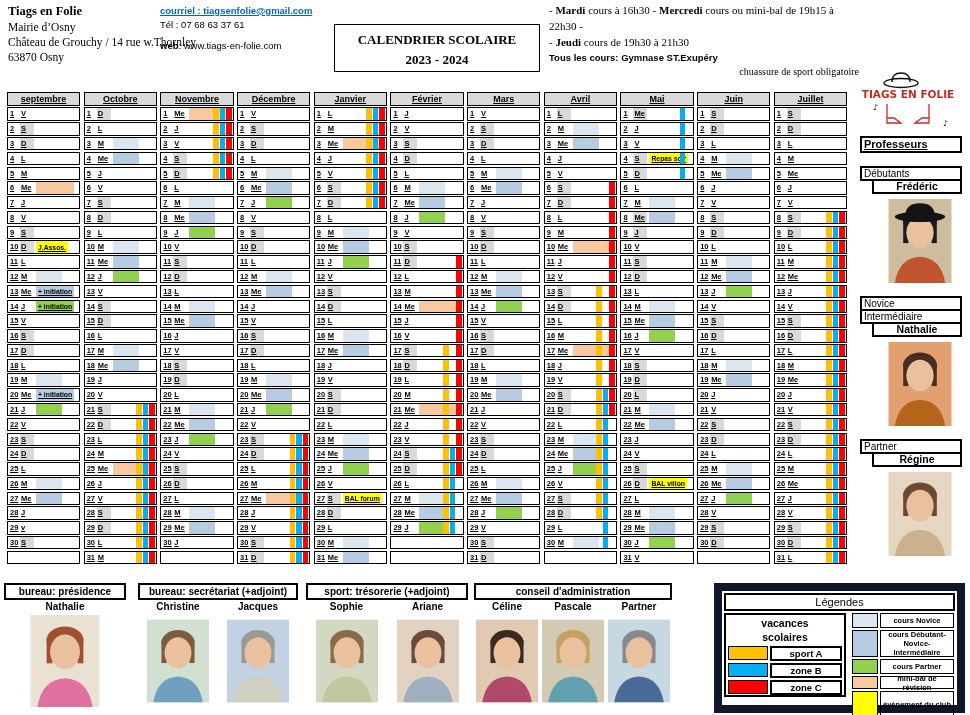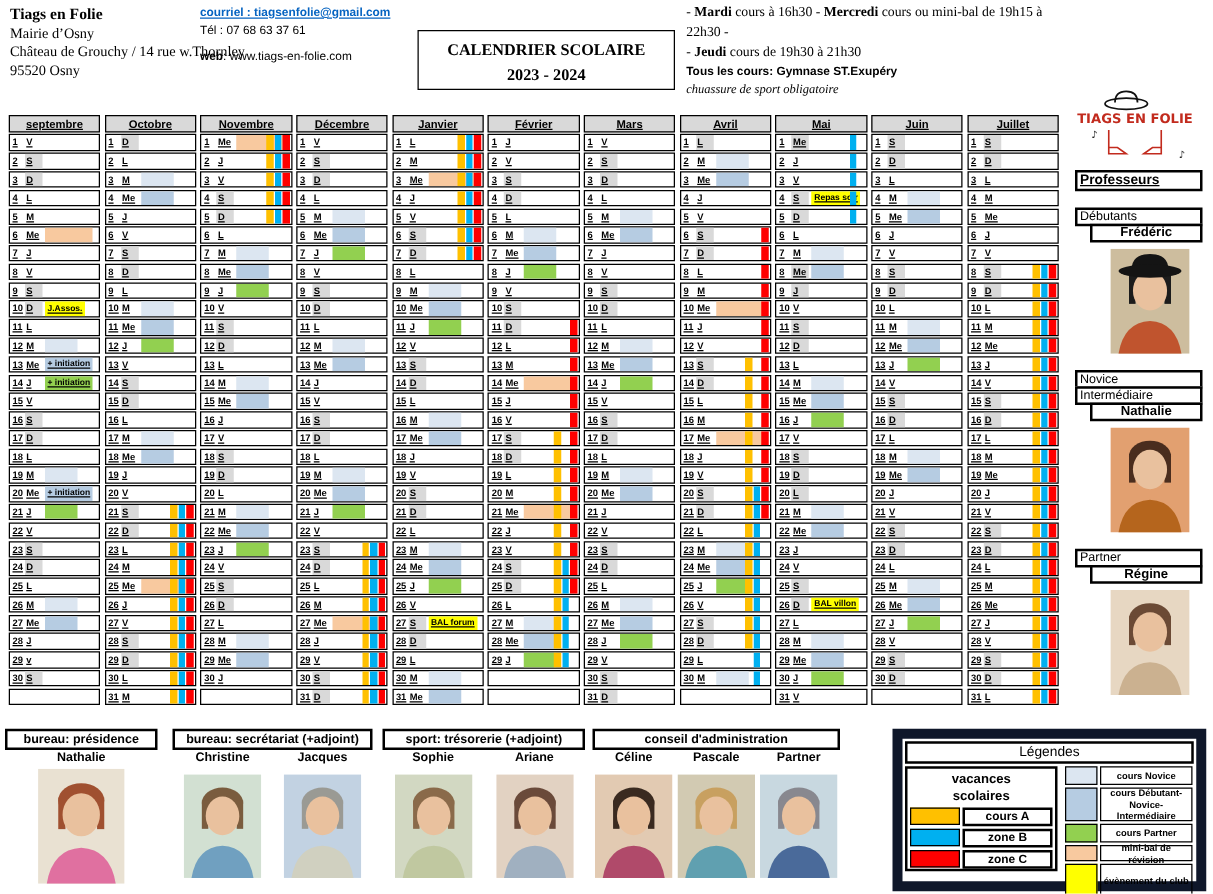--- a/index.html
+++ b/index.html
@@ -11,21 +11,21 @@
   #club-block { position:absolute; left:8px; top:3px; font-family:"Liberation Serif", serif; font-size:11.5px; line-height:1.32; }
   #club-block .club-name { font-weight:700; font-size:12.5px; }
   #contact-block { position:absolute; left:160px; top:4px; font-size:9.5px; line-height:1.5; }
   #contact-block .mail { color:#0563c1; font-weight:700; text-decoration:underline; }
   #contact-block .web b { font-weight:700; }
   #title-box { position:absolute; left:334px; top:24px; width:206px; height:48px; border:1.5px solid #000;
                font-family:"Liberation Serif", serif; font-weight:700; font-size:13px; text-align:center; padding-top:5px; line-height:1.55; }
   #schedule-block { position:absolute; left:549px; top:3px; width:310px; font-size:9.5px; line-height:1.45; }
   .sched-serif { font-family:"Liberation Serif", serif; font-size:11px; }
   .sched-bold { font-weight:700; }
-  .sched-italic { font-family:"Liberation Serif", serif; font-style:italic; font-size:10px; }
+  .sched-italic { font-family:"Liberation Serif", serif; font-size:10px;text-align:right; }
 
   
   #calendar-grid { position:absolute; left:7px; top:92px; width:840px; height:480px;
                    display:grid; grid-template-columns:repeat(11,1fr); column-gap:3.5px; }
   .month-col { position:relative;text-decoration:underline; }
   .month-head { height:14px; border:1px solid #000; background:#d9d9d9; font-weight:600; font-size:9px;
                 text-align:center; line-height:12px; margin-bottom:1.4px; }
   .day-row { position:relative; height:13.4px; border:1px solid #000; margin-bottom:1.4px; background:#fff;
              display:flex; align-items:stretch; overflow:hidden; }
   .dnum { width:12px; padding-left:2px; font-weight:700; font-size:7.5px; line-height:11.5px; }
@@ -71,21 +71,21 @@
 </style>
 </head>
 <body>
 
 <div id="page">
 
   <div id="club-block">
     <div class="club-name">Tiags en Folie</div>
     <div>Mairie d’Osny</div>
     <div>Château de Grouchy / 14 rue w.Thornley</div>
-    <div>95520   Osny</div>
+    <div>63870   Osny</div>
   </div>
   <div id="contact-block">
     <div class="mail">courriel : tiagsenfolie@gmail.com</div>
     <div>Tél : 07 68 63 37 61</div>
     <div style="height:6px"></div>
     <div class="web"><b>web</b><span>: www.tiags-en-folie.com</span></div>
   </div>
 
   <div id="title-box">
     <div>CALENDRIER SCOLAIRE</div>
@@ -2284,21 +2284,21 @@
     <div class="lg-title">Légendes</div>
     <div class="lg-body">
       <div class="lg-left">
         <div class="vac-title">
           <div>vacances</div>
           <div>scolaires</div>
         </div>
         <div id="vac-rows">
             <div class="vac-row">
               <span class="vac-sw" style="background: rgb(255, 192, 0);"></span>
-              <span class="vac-lb">cours A</span>
+              <span class="vac-lb">sport A</span>
             </div>
             <div class="vac-row">
               <span class="vac-sw" style="background: rgb(0, 176, 240);"></span>
               <span class="vac-lb">zone B</span>
             </div>
             <div class="vac-row">
               <span class="vac-sw" style="background: rgb(254, 0, 0);"></span>
               <span class="vac-lb">zone C</span>
             </div>
           </div>

